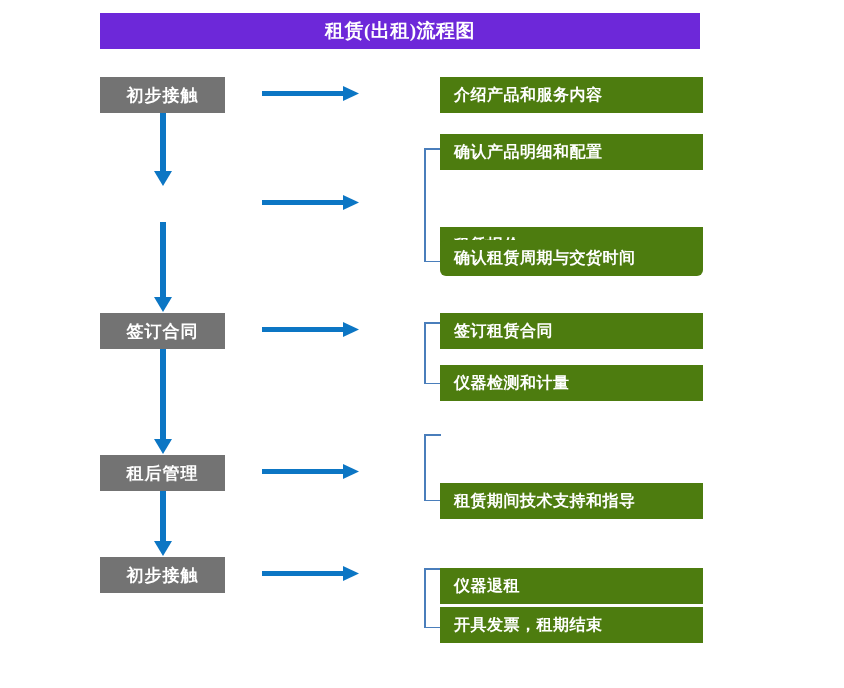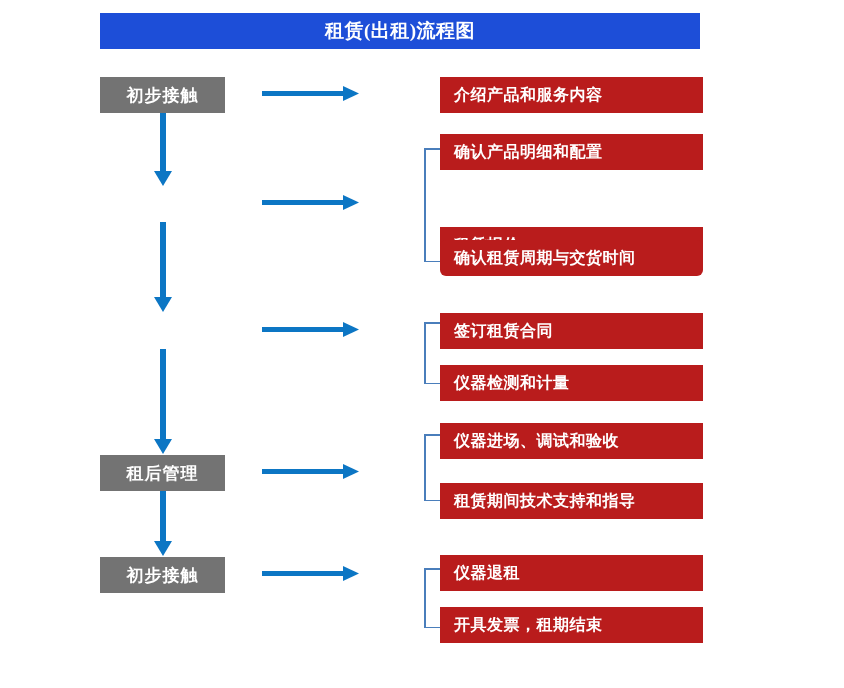--- a/index.html
+++ b/index.html
@@ -23,21 +23,21 @@
     height: 688px;
   }
 
   
   .title-bar {
     position: absolute;
     left: 100px;
     top: 13px;
     width: 600px;
     height: 36px;
-    background: #1d4ed8;
+    background: #6d28d9;
     color: #ffffff;
     font-size: 19px;
     font-weight: bold;
     display: flex;
     align-items: center;
     justify-content: center;
     letter-spacing: 0.5px;
   }
 
   
@@ -55,21 +55,21 @@
     justify-content: center;
     letter-spacing: 1px;
   }
 
   
   .detail-box {
     position: absolute;
     left: 440px;
     width: 263px;
     height: 36px;
-    background: #b91c1c;
+    background: #4d7c0f;
     color: #ffffff;
     font-size: 16px;
     font-weight: bold;
     display: flex;
     align-items: center;
     padding-left: 14px;
     box-sizing: border-box;
     letter-spacing: 0.5px;
   }
 
@@ -199,27 +199,27 @@
     <div class="bk-line bk-b"></div>
   </div>
 
   <div class="bracket" style="top:568px; height:60px;">
     <div class="bk-line bk-v"></div>
     <div class="bk-line bk-t"></div>
     <div class="bk-line bk-b"></div>
   </div>
 
   <div class="stage-box" style="top:77px;">初步接触</div>
+  <div class="stage-box" style="top:313px;">签订合同</div>
   <div class="stage-box" style="top:455px;text-align:center;">租后管理</div>
   <div class="stage-box" style="top:557px;">初步接触</div>
 
   <div class="detail-box" style="top:77px;">介绍产品和服务内容</div>
   <div class="detail-box" style="top:134px;">确认产品明细和配置</div>
   <div class="detail-box" style="top:187px;margin-top:40px;">租赁报价</div>
   <div class="detail-box" style="top:240px;border-radius:6px;">确认租赁周期与交货时间</div>
   <div class="detail-box" style="top:365px;">仪器检测和计量</div>
   <div class="detail-box" style="top:313px;">签订租赁合同</div>
-  <div class="detail-box" style="top:423px;">仪器进场、调试和验收</div>
   <div class="detail-box" style="top:483px;">租赁期间技术支持和指导</div>
-  <div class="detail-box" style="top:555px;">仪器退租</div>
+  <div class="detail-box" style="top:568px;">仪器退租</div>
   <div class="detail-box" style="top:607px;">开具发票，租期结束</div>
 
 </div>
 
 </body></html>

